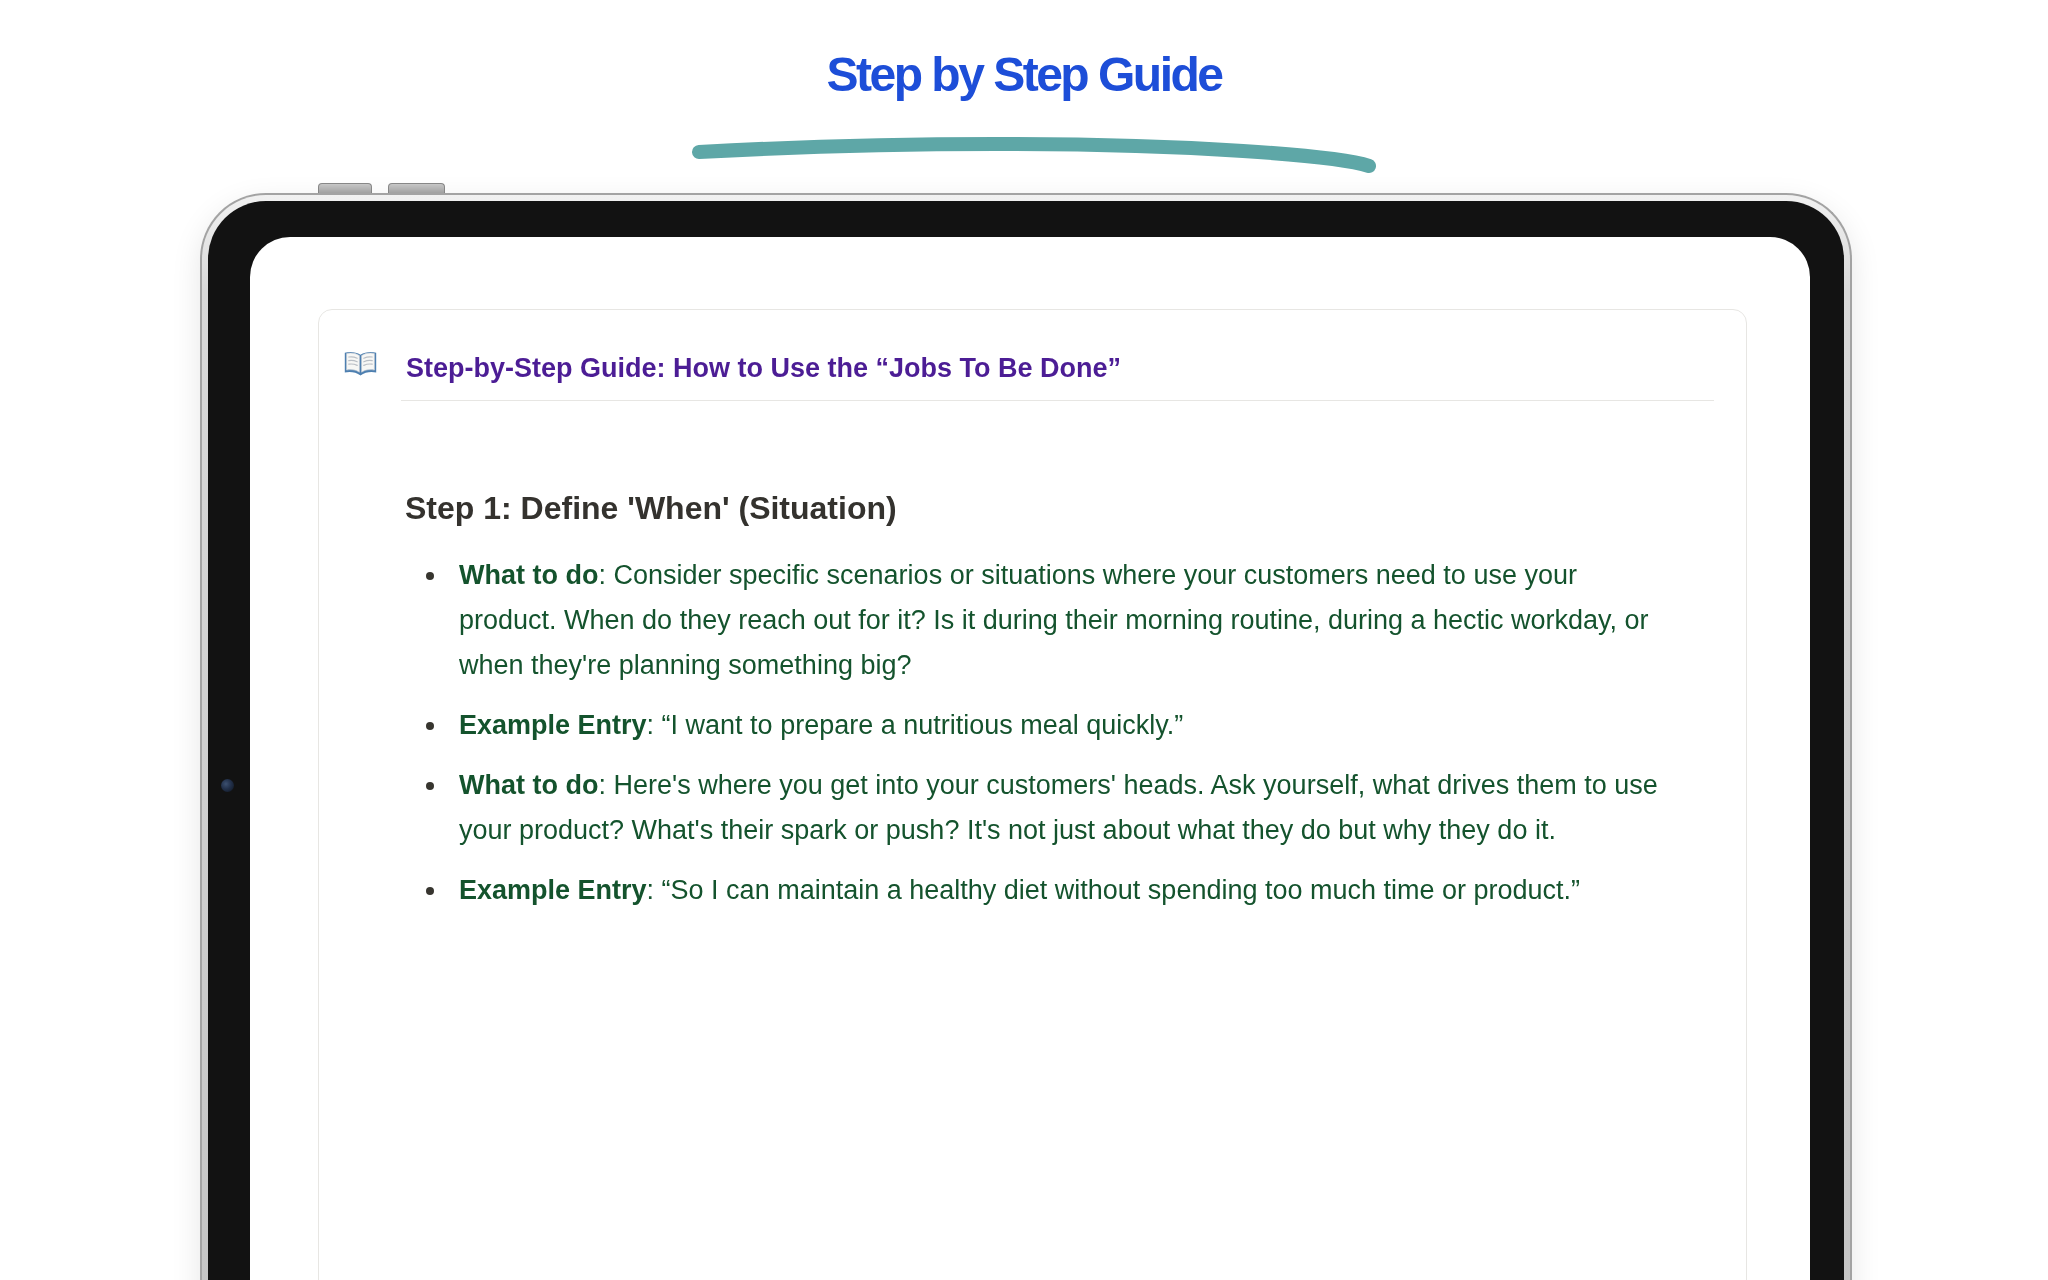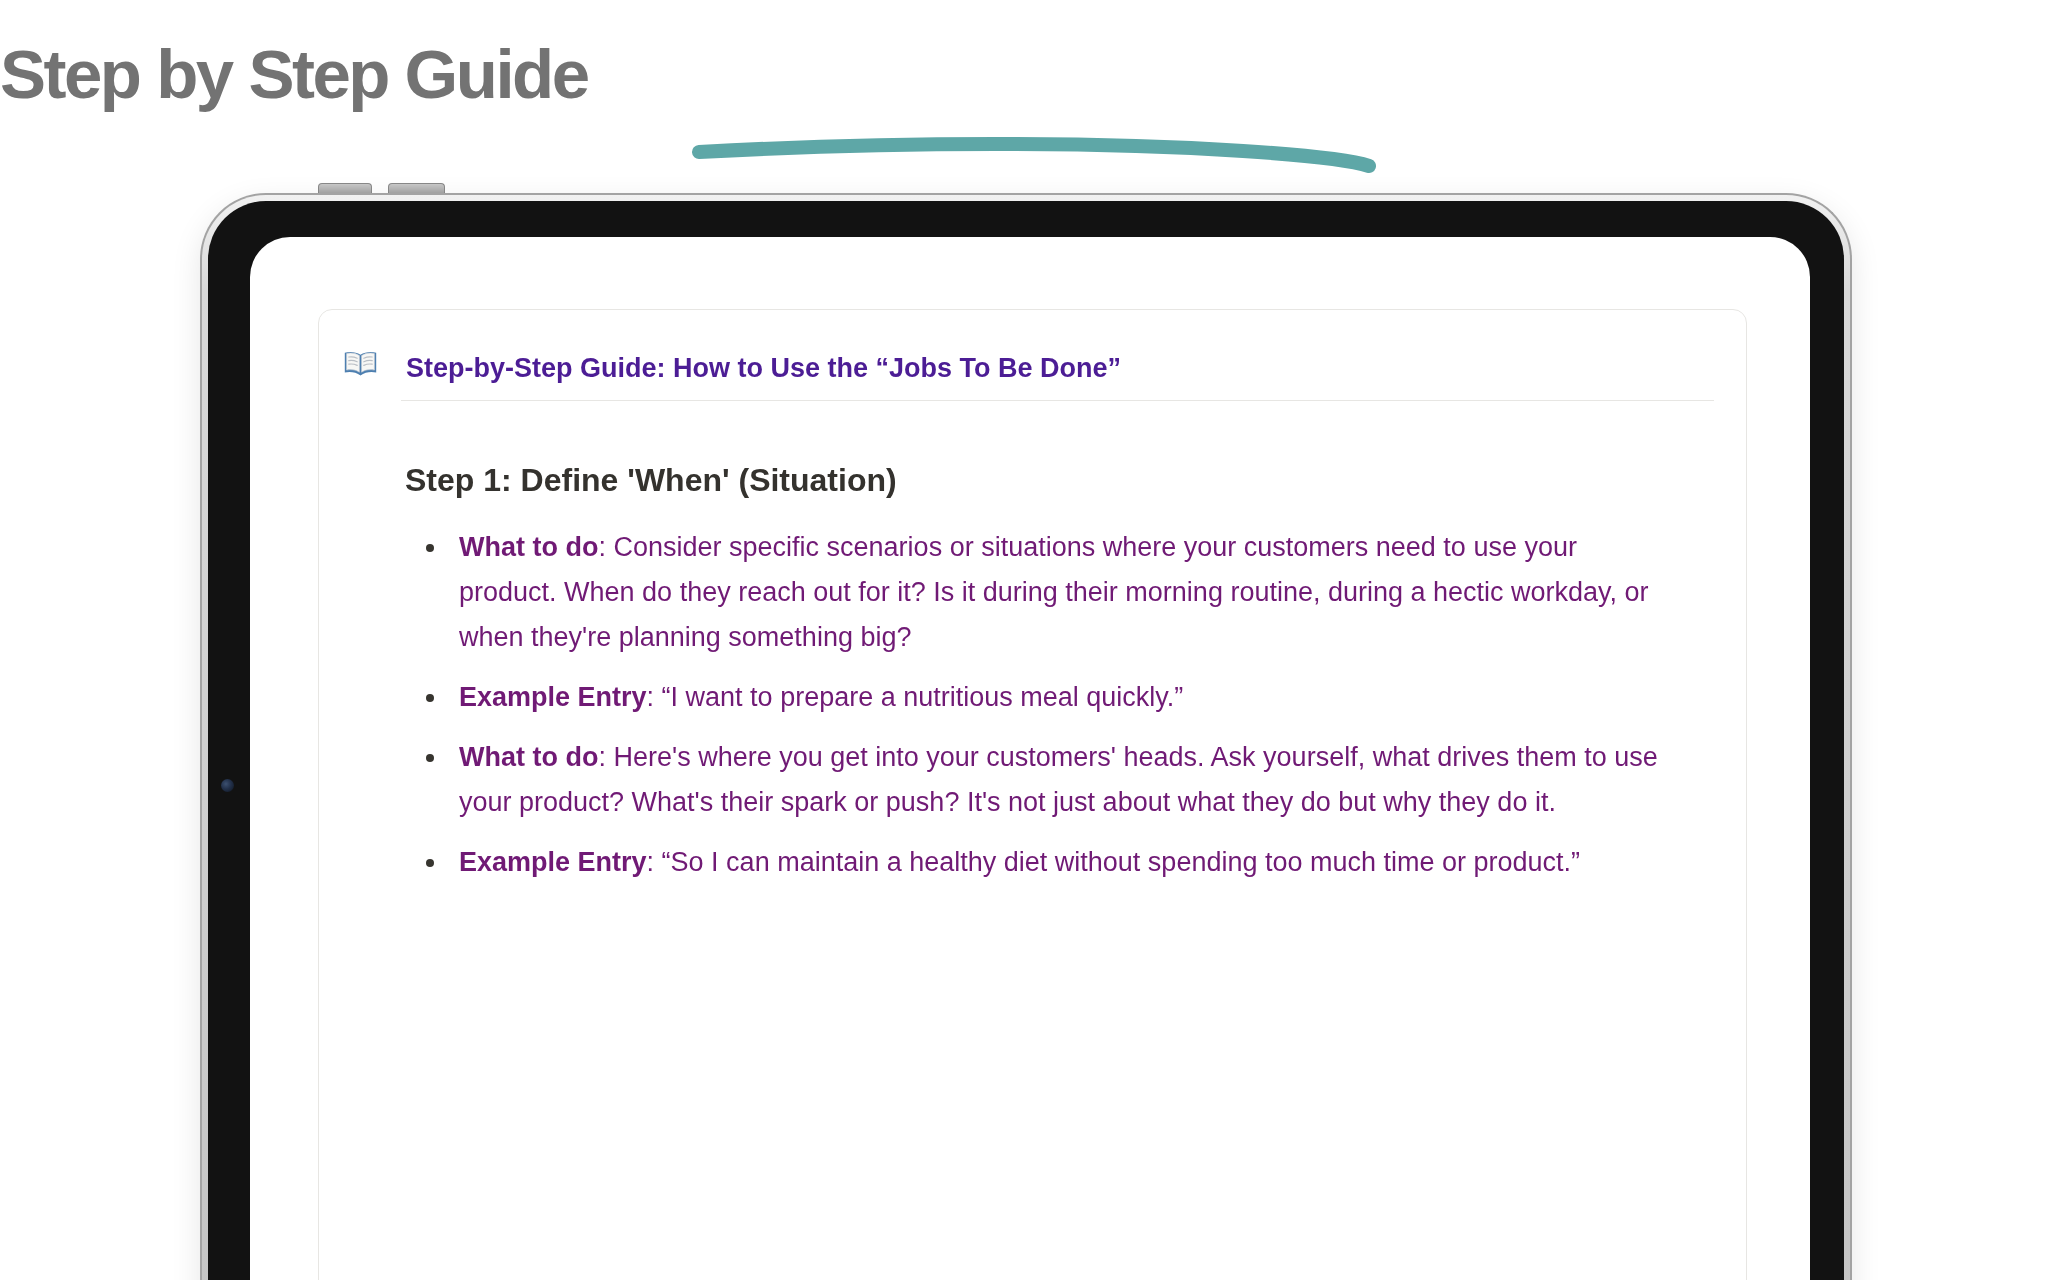--- a/index.html
+++ b/index.html
@@ -9,26 +9,26 @@
     background:#ffffff;
     overflow:hidden;
     font-family:"Liberation Sans", sans-serif;
     color:#37352f;
   }
 
   
   .page-title {
     position:absolute;
     left:0; right:0; top:30px;
-    text-align:left;
-    font-size:69px;
+    text-align:center;
+    font-size:48px;
     line-height:90px;
     font-weight:800;
     letter-spacing:-2.5px;
-    color:#737373;
+    color:#1d4ed8;
   }
   .swoosh {
     position:absolute;
     left:683px; top:137px;
     width:710px; height:48px;
   }
 
   
   .vol-btn {
     position:absolute;
@@ -106,30 +106,30 @@
     position:absolute;
     left:86px; top:91px; right:36px;
   }
   .doc-body h2 {
     font-size:32px;
     line-height:42px;
     font-weight:700;
     color:#34322e;
     margin:46px 0 24px 0;
   }
-  .doc-body h2.first { margin-top:58px; }
+  .doc-body h2.first { margin-top:86px; }
   .doc-body ul { list-style:none; margin:0; padding:0; }
   .doc-body li {
     position:relative;
     padding-left:54px;
     max-width:1268px;
     font-size:27px;
     line-height:45px;
     margin:0 0 15px 0;
-    color:#701a75;
+    color:#14532d;
   }
   .doc-body li::before {
     content:"";
     position:absolute;
     left:21px; top:19px;
     width:8px; height:8px;
     border-radius:50%;
     background:#37352f;
   }
   .doc-body li b { font-weight:700; }

